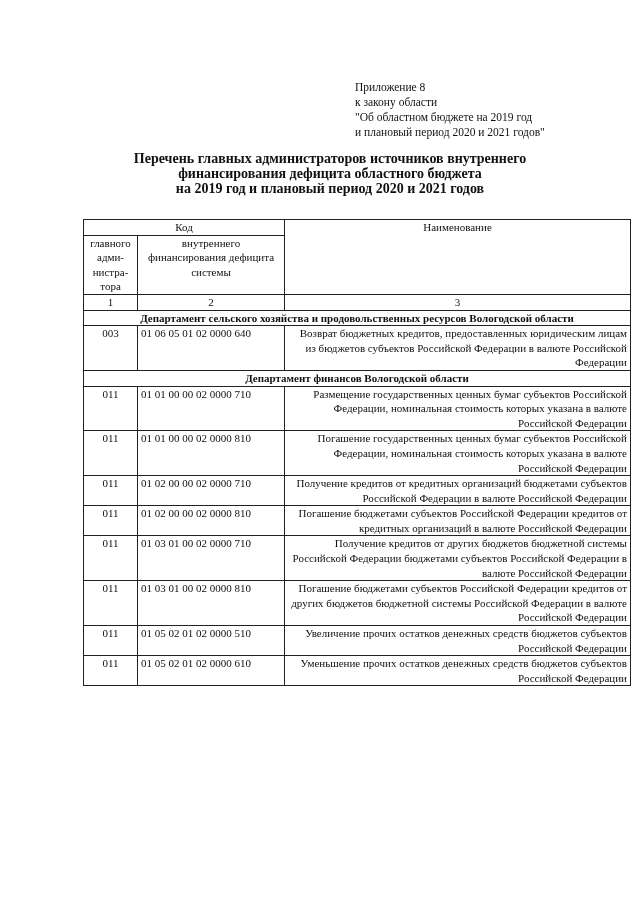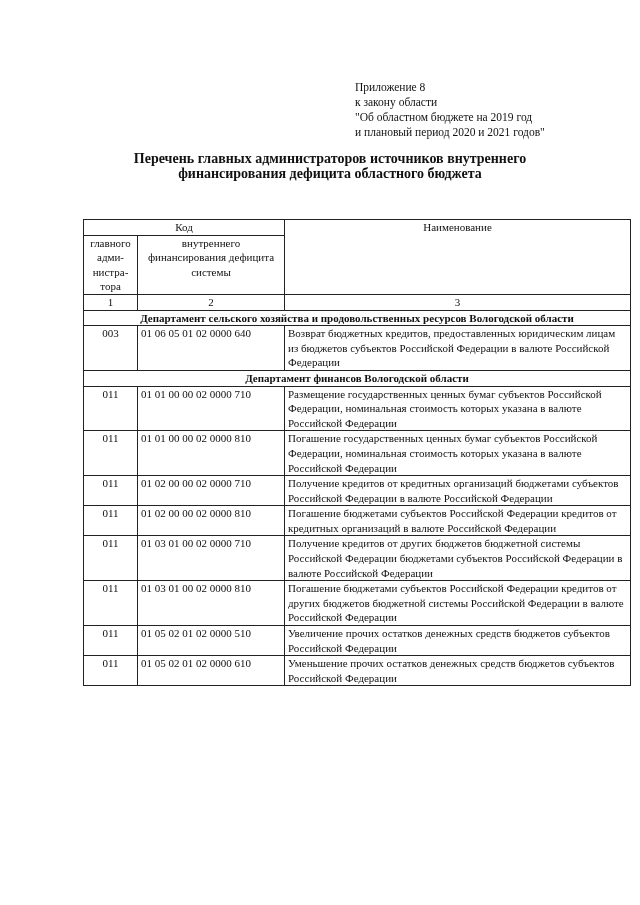--- a/index.html
+++ b/index.html
@@ -19,39 +19,40 @@
   }
   table.main {
     position: absolute; left: 83px; top: 219px; width: 548px;
     border-collapse: collapse; font-size: 11px; line-height: 14.6px;
   }
   table.main td {
     border: 1px solid #222; padding: 0 3px; vertical-align: top;
   }
   .c1 { width: 47px; text-align: center; margin-left: 8px; }
   .c2 { width: 140px; text-align: left; }
-  .c3 { text-align: left; }
+  .c3 { text-align: right; }
   .hc { text-align: center; }
   .dept { text-align: center; font-weight: bold; }
   .dept-tall td { padding-top: 6px; padding-bottom: 6px; }
   .code { white-space: nowrap; }
 </style>
 </head>
 <body>
 
 <div class="appendix">
   <div>Приложение 8</div>
   <div>к закону области</div>
   <div>"Об областном бюджете на 2019 год</div>
   <div>и плановый период 2020 и 2021 годов"</div>
 </div>
 
 <div class="title">
   <div>Перечень главных администраторов источников внутреннего</div>
   <div>финансирования дефицита областного бюджета</div>
+  <div>на 2019 год и плановый период 2020 и 2021 годов</div>
 </div>
 
 <table class="main">
   <tbody>
     <tr>
       <td class="hc" colspan="2">Код</td>
       <td class="hc" rowspan="2">Наименование</td>
     </tr>
     <tr>
       <td class="c1 hc">

